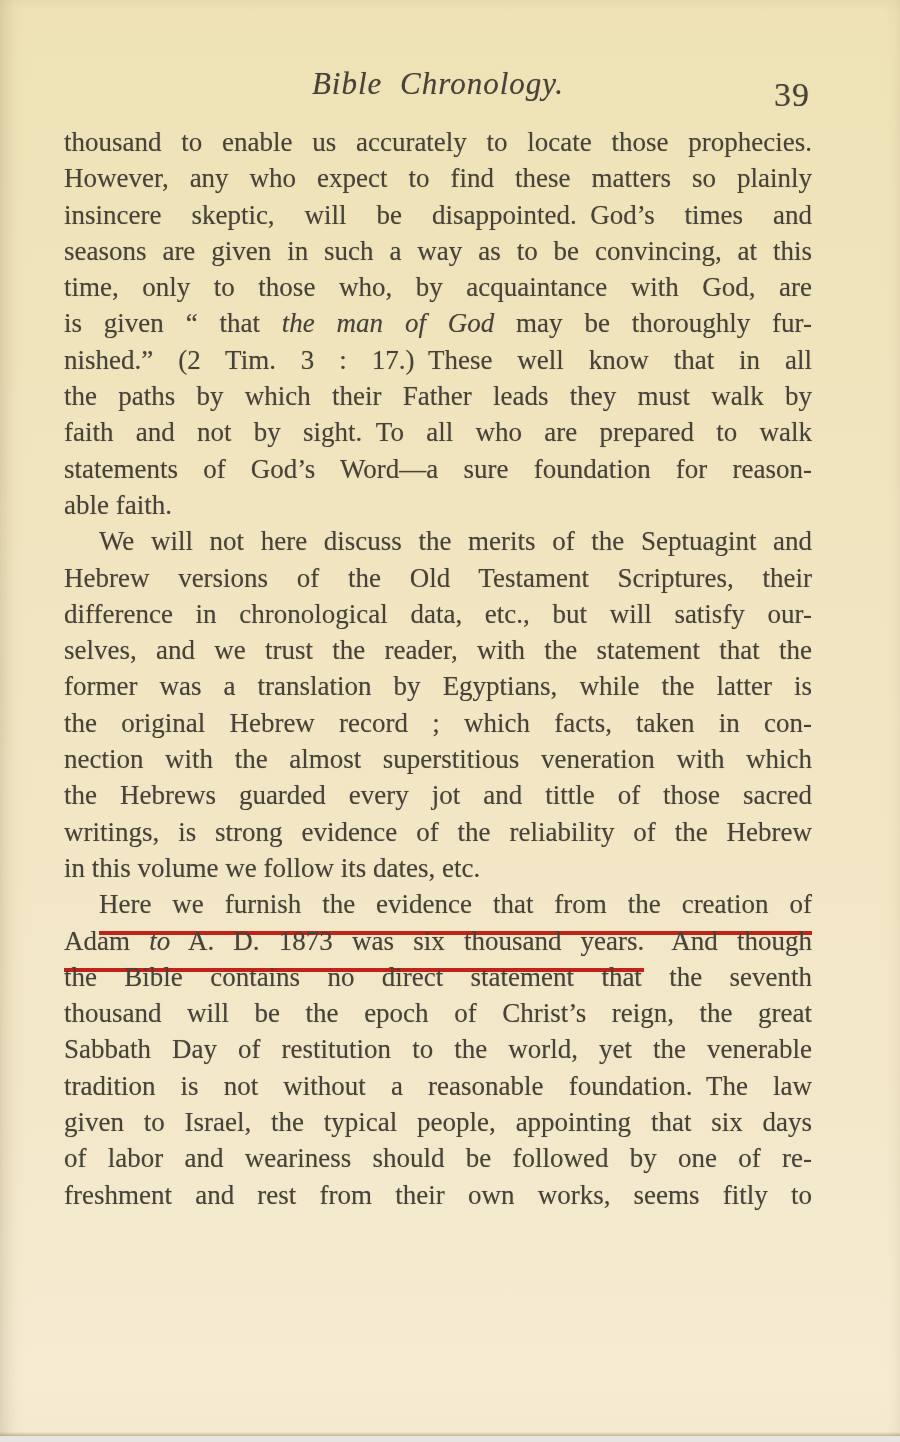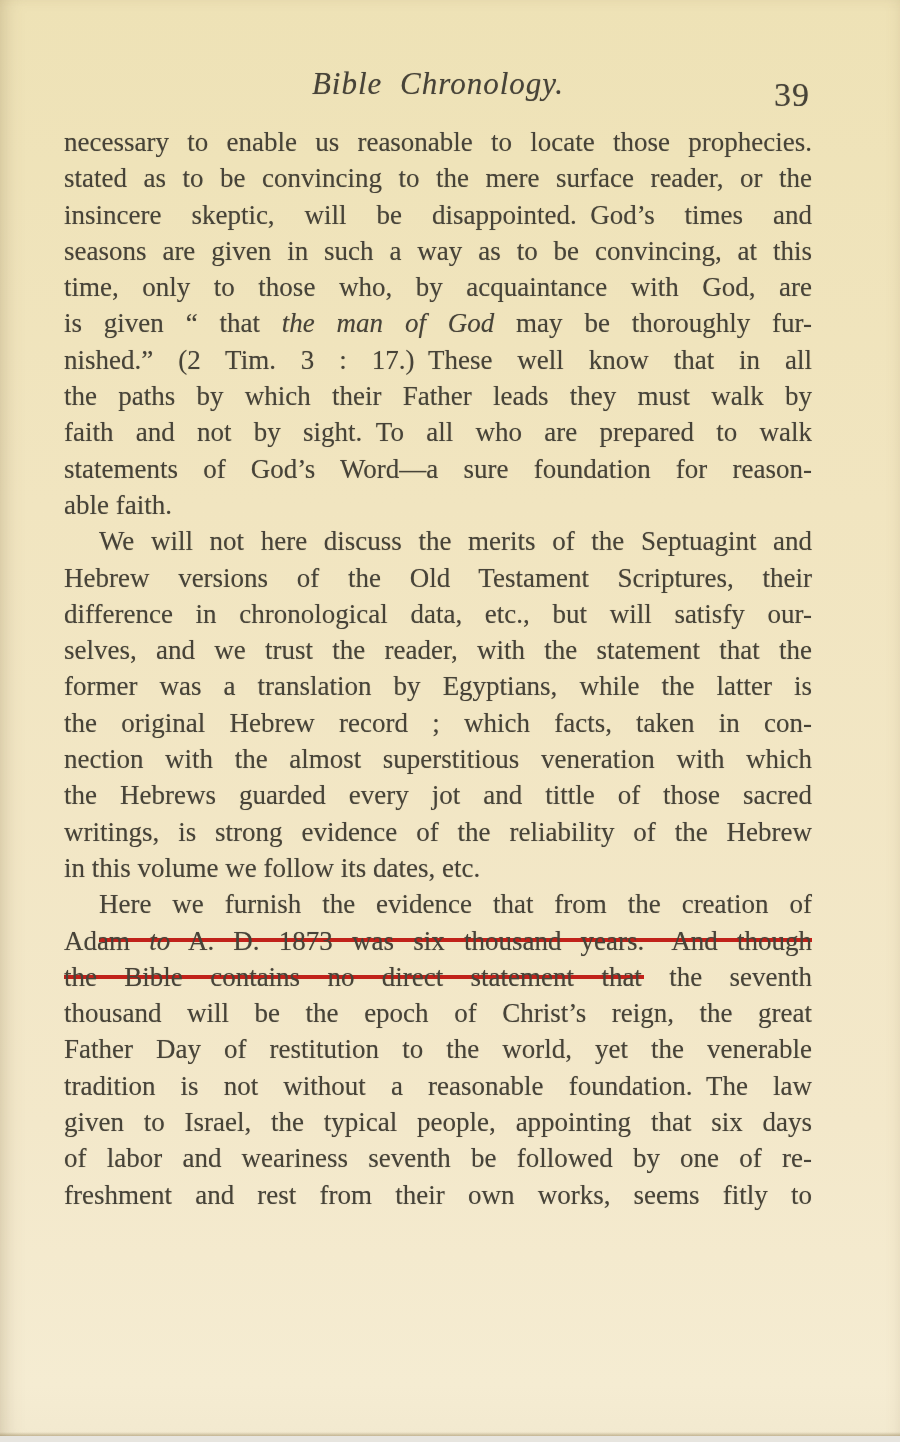--- a/index.html
+++ b/index.html
@@ -75,36 +75,36 @@
     line-height: 36.3px;
     text-align: justify;
     text-align-last: justify;
     white-space: normal;
   }
   .line.ind { text-indent: 35px; }
   .line.last { text-align-last: left; }
   .it { font-style: italic; }
   .ul {
     border-bottom: 4px solid var(--red);
-    padding-bottom: 19px;
+    padding-bottom: 12px;
     margin-top: 34px;
   }
 </style>
 </head>
 <body>
 
 <div class="page">
   <div class="running-head">
     <div class="head-title">Bible  Chronology.</div>
     <div class="head-pagenum">39</div>
   </div>
 
   <div class="page-body">
-      <div class="line"><span>necessary to enable us reasonable to locate those prophecies.</span></div>
-      <div class="line"><span>stated as to be convincing to the mere surface reader, or the</span></div>
+      <div class="line"><span>thousand to enable us accurately to locate those prophecies.</span></div>
+      <div class="line"><span>However, any who expect to find these matters so plainly</span></div>
       <div class="line"><span>insincere skeptic, will be disappointed. God’s times and</span></div>
       <div class="line"><span>seasons are given in such a way as to be convincing, at this</span></div>
       <div class="line"><span>time, only to those who, by acquaintance with God, are</span></div>
       <div class="line"><span>is given “ that </span><span class="it">the man of God</span><span> may be thoroughly fur-</span></div>
       <div class="line"><span>nished.”  (2 Tim. 3 : 17.) These well know that in all</span></div>
       <div class="line"><span>the paths by which their Father leads they must walk by</span></div>
       <div class="line"><span>faith and not by sight. To all who are prepared to walk</span></div>
       <div class="line"><span>statements of God’s Word—a sure foundation for reason-</span></div>
       <div class="line last"><span>able faith.</span></div>
       <div class="line ind"><span>We will not here discuss the merits of the Septuagint and</span></div>
@@ -114,22 +114,22 @@
       <div class="line"><span>former was a translation by Egyptians, while the latter is</span></div>
       <div class="line"><span>the original Hebrew record ; which facts, taken in con-</span></div>
       <div class="line"><span>nection with the almost superstitious veneration with which</span></div>
       <div class="line"><span>the Hebrews guarded every jot and tittle of those sacred</span></div>
       <div class="line"><span>writings, is strong evidence of the reliability of the Hebrew</span></div>
       <div class="line last"><span>in this volume we follow its dates, etc.</span></div>
       <div class="line ind"><span class="ul">Here we furnish the evidence that from the creation of</span></div>
       <div class="line"><span class="ul">Adam </span><span class="it ul">to</span><span class="ul"> A. D. 1873 was six thousand years.</span><span> And though</span></div>
       <div class="line"><span>the Bible contains no direct statement that the seventh</span></div>
       <div class="line"><span>thousand will be the epoch of Christ’s reign, the great</span></div>
-      <div class="line"><span>Father Day of restitution to the world, yet the venerable</span></div>
+      <div class="line"><span>Sabbath Day of restitution to the world, yet the venerable</span></div>
       <div class="line"><span>tradition is not without a reasonable foundation. The law</span></div>
       <div class="line"><span>given to Israel, the typical people, appointing that six days</span></div>
-      <div class="line"><span>of labor and weariness seventh be followed by one of re-</span></div>
+      <div class="line"><span>of labor and weariness should be followed by one of re-</span></div>
       <div class="line"><span>freshment and rest from their own works, seems fitly to</span></div>
     </div>
 
   <div class="page-edge-dark"></div>
   <div class="page-edge-light"></div>
 </div>
 
 </body></html>

